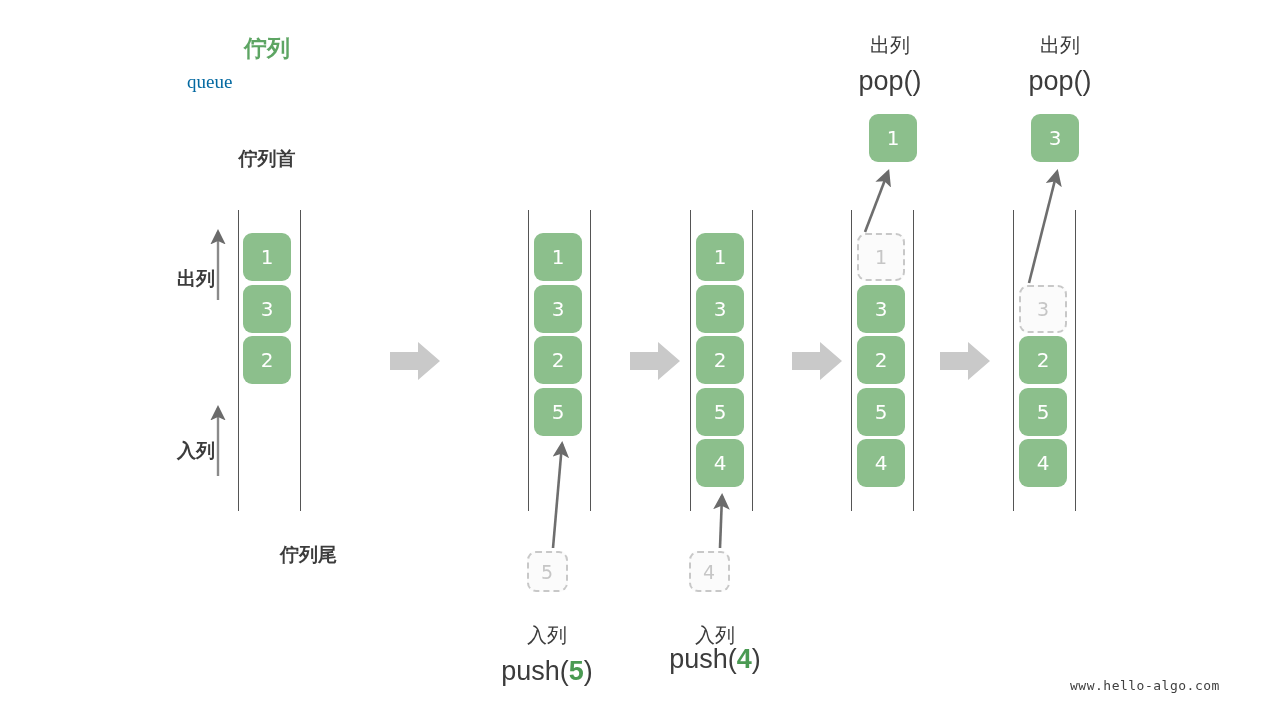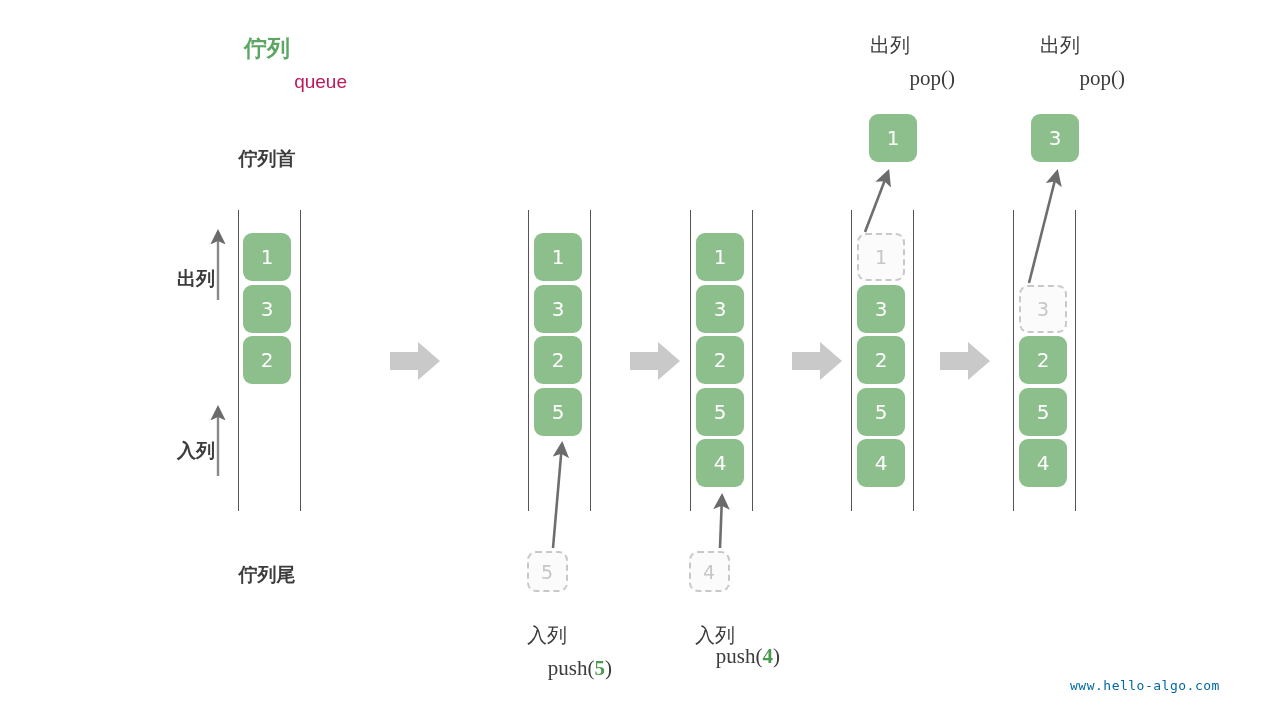--- a/index.html
+++ b/index.html
@@ -22,54 +22,54 @@
   
   .title-zh {
     font-family: "DejaVu Sans", sans-serif;
     font-weight: bold;
     font-size: 23px;
     color: #5da563;
     text-align: center;
     white-space: nowrap;
   }
   .title-mono {
-    font-family: Liberation Sans, sans-serif;
+    font-family: Liberation Serif, serif;
     font-size: 19px;
-    color: #be185d;
-    text-align: right;
+    color: #0369a1;
+    text-align: left;
     white-space: nowrap;
   }
   .side-label {
     font-family: "DejaVu Sans", sans-serif;
     font-weight: bold;
     font-size: 19px;
     color: #3c3c3c;
     text-align: center;
     white-space: nowrap;
   }
   .op-zh {
     font-family: "DejaVu Sans", sans-serif;
     font-size: 20px;
     color: #3c3c3c;
     text-align: center;
     white-space: nowrap;
   }
   .op-mono {
-    font-family: Liberation Serif, serif;
-    font-size: 21px;
+    font-family: Liberation Sans, sans-serif;
+    font-size: 27px;
     color: #3c3c3c;
-    text-align: right;
+    text-align: center;
     white-space: nowrap;
     letter-spacing: 0px;
   }
   .op-mono .hl { color: #4a9a52; font-weight: bold; }
   .watermark {
     font-family: "DejaVu Sans Mono", monospace;
     font-size: 13px;
-    color: #0369a1;
+    color: #404040;
     white-space: nowrap;
     letter-spacing: 0.5px;
   }
 
   
   .rail {
     position: absolute;
     width: 1px;
     background: #555555;
   }
@@ -111,21 +111,21 @@
 </style>
 </head>
 <body>
 
 <div id="canvas">
 
   <div class="abs title-zh" style="left:187px; top:33px; width:160px;">佇列</div>
   <div class="abs title-mono" style="left:187px; top:71px; width:160px;">queue</div>
 
   <div class="abs side-label" style="left:197px; top:146px; width:140px;">佇列首</div>
-  <div class="abs side-label" style="left:197px; top:562px; width:140px;">佇列尾</div>
+  <div class="abs side-label" style="left:197px; top:542px; width:140px;text-align:right;">佇列尾</div>
 
   <div class="abs side-label" style="left:135px; top:266px; width:80px; text-align:right;">出列</div>
   <div class="abs side-label" style="left:135px; top:438px; width:80px; text-align:right;">入列</div>
 
   <div class="abs op-zh" style="left:825px; top:32px; width:130px;">出列</div>
   <div class="abs op-mono" style="left:825px; top:66px; width:130px;">pop()</div>
 
   <div class="abs op-zh" style="left:995px; top:32px; width:130px;">出列</div>
   <div class="abs op-mono" style="left:995px; top:66px; width:130px;">pop()</div>
 

